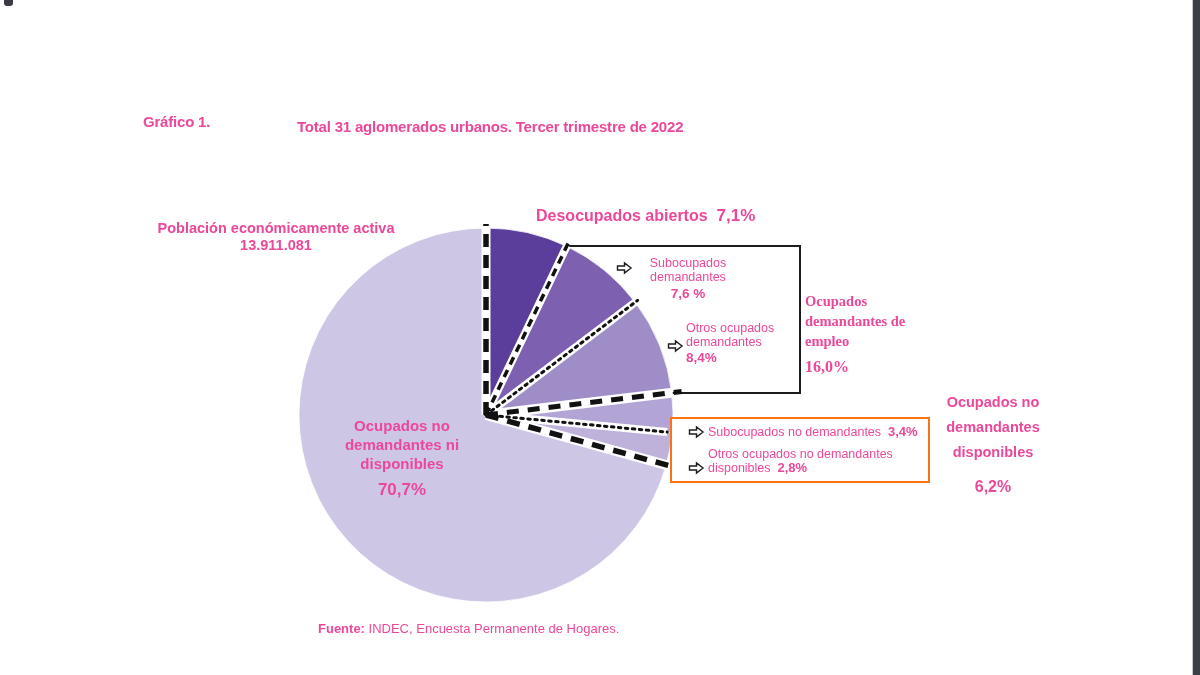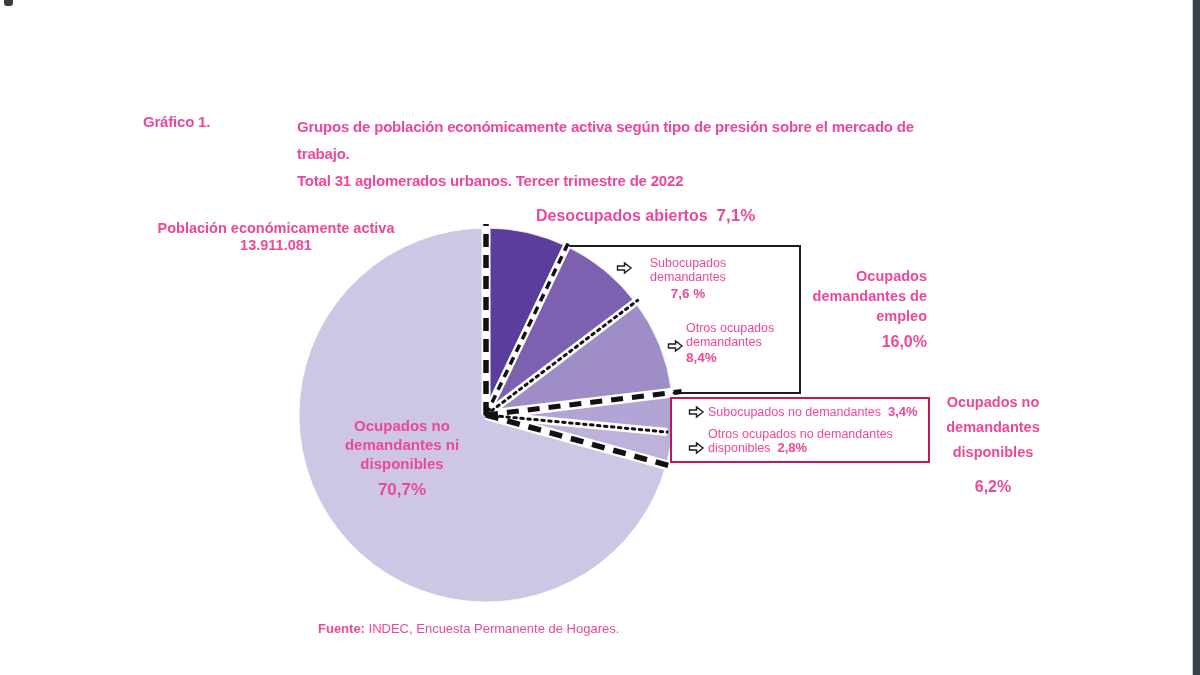--- a/index.html
+++ b/index.html
@@ -9,40 +9,40 @@
   .bold{font-weight:700;}
   
   #grafico-label{left:143px;top:113px;font-size:15px;font-weight:700;letter-spacing:-0.2px;}
   #title-block{left:297px;top:113px;width:640px;font-size:15px;font-weight:700;line-height:27px;letter-spacing:-0.2px;}
   
   #pea-label{left:156px;top:211px;width:240px;text-align:center;font-size:14.5px;font-weight:700;line-height:17px;margin-top:9px;}
   
   #desoc-label{left:536px;top:206px;font-size:16px;font-weight:700;}
   #desoc-label .pct{font-size:17px;}
   
-  .callout{background:#ffffff;border:2px solid #be185d;box-sizing:border-box;}
+  .callout{background:#ffffff;border:2px solid #f97316;box-sizing:border-box;margin-top:20px;}
   #box1{left:562px;top:245px;width:235px;height:145px;background:#ffffff;border:2px solid #1c1c1c;}
   #box2{left:670px;top:397px;width:260px;height:66px;z-index:5;}
   .small-txt{font-size:12.5px;line-height:14px;}
   .arrow-svg{display:block;}
   
   #b1r1-arrow{left:54px;top:16px;}
   #b1r1-text{left:60px;top:11px;width:132px;text-align:center;}
   #b1r1-pct{font-size:13.5px;font-weight:700;margin-top:3px;}
   #b1r2-arrow{left:105px;top:94px;}
   #b1r2-text{left:124px;top:76px;width:124px;text-align:left;}
   #b1r2-pct{font-size:13.5px;font-weight:700;margin-top:2px;}
   
   #b2r1-arrow{left:16px;top:6px;}
   #b2r1-text{left:36px;top:6px;width:218px;}
   #b2r2-arrow{left:16px;top:42px;}
   #b2r2-text{left:36px;top:28px;width:220px;}
   .inline-pct{font-weight:700;font-size:13px;}
   
-  #grp1{left:805px;top:266px;width:122px;text-align:right;font-size:14.5px;font-weight:700;line-height:20px;}
+  #grp1{left:805px;top:291px;width:122px;text-align:left;font-size:14.5px;font-weight:700;line-height:20px;font-family:Liberation Serif, serif;}
   #grp1-pct{font-size:16px;margin-top:6px;}
   #grp2{left:928px;top:390px;width:130px;text-align:center;font-size:14.5px;font-weight:700;line-height:25px;}
   #grp2-pct{font-size:16px;margin-top:9px;}
   
   #big-label{left:317px;top:416px;width:170px;text-align:center;font-size:15px;font-weight:700;line-height:19px;z-index:4;}
   #big-pct{font-size:17px;margin-top:7px;}
   
   #source{left:318px;top:621px;font-size:13px;}
   
   #edge-line{left:1192px;top:0;width:1px;height:675px;background:#c9c9c9;}
@@ -56,21 +56,20 @@
 <body>
 
 <div id="page">
 
   <div class="abs" id="corner-glyph"></div>
   <div class="abs" id="edge-line"></div>
   <div class="abs" id="edge-strip"></div>
 
   <div class="abs" id="grafico-label">Gráfico 1.</div>
   <div class="abs" id="title-block">
-    <div>Grupos de población económicamente activa según tipo de presión sobre el mercado de trabajo.</div>
     <div>Total 31 aglomerados urbanos. Tercer trimestre de 2022</div>
   </div>
 
   <div class="abs" id="pea-label">
     <div>Población económicamente activa</div>
     <div>13.911.081</div>
   </div>
 
   <div class="abs" id="desoc-label">
     <span>Desocupados abiertos</span>

